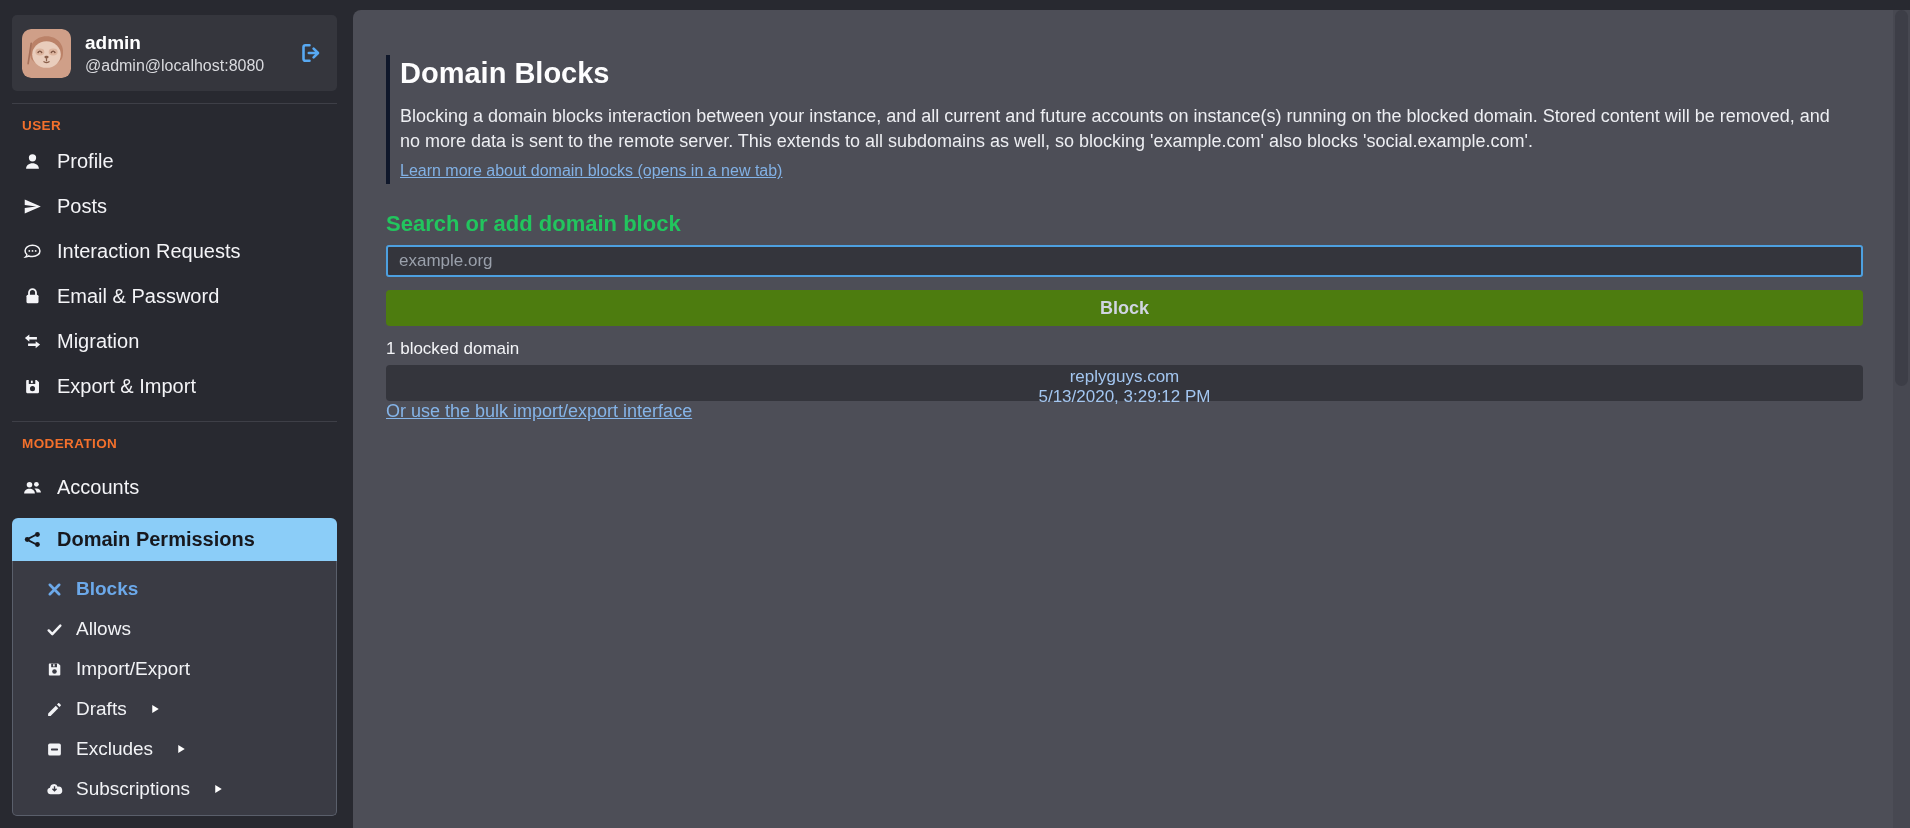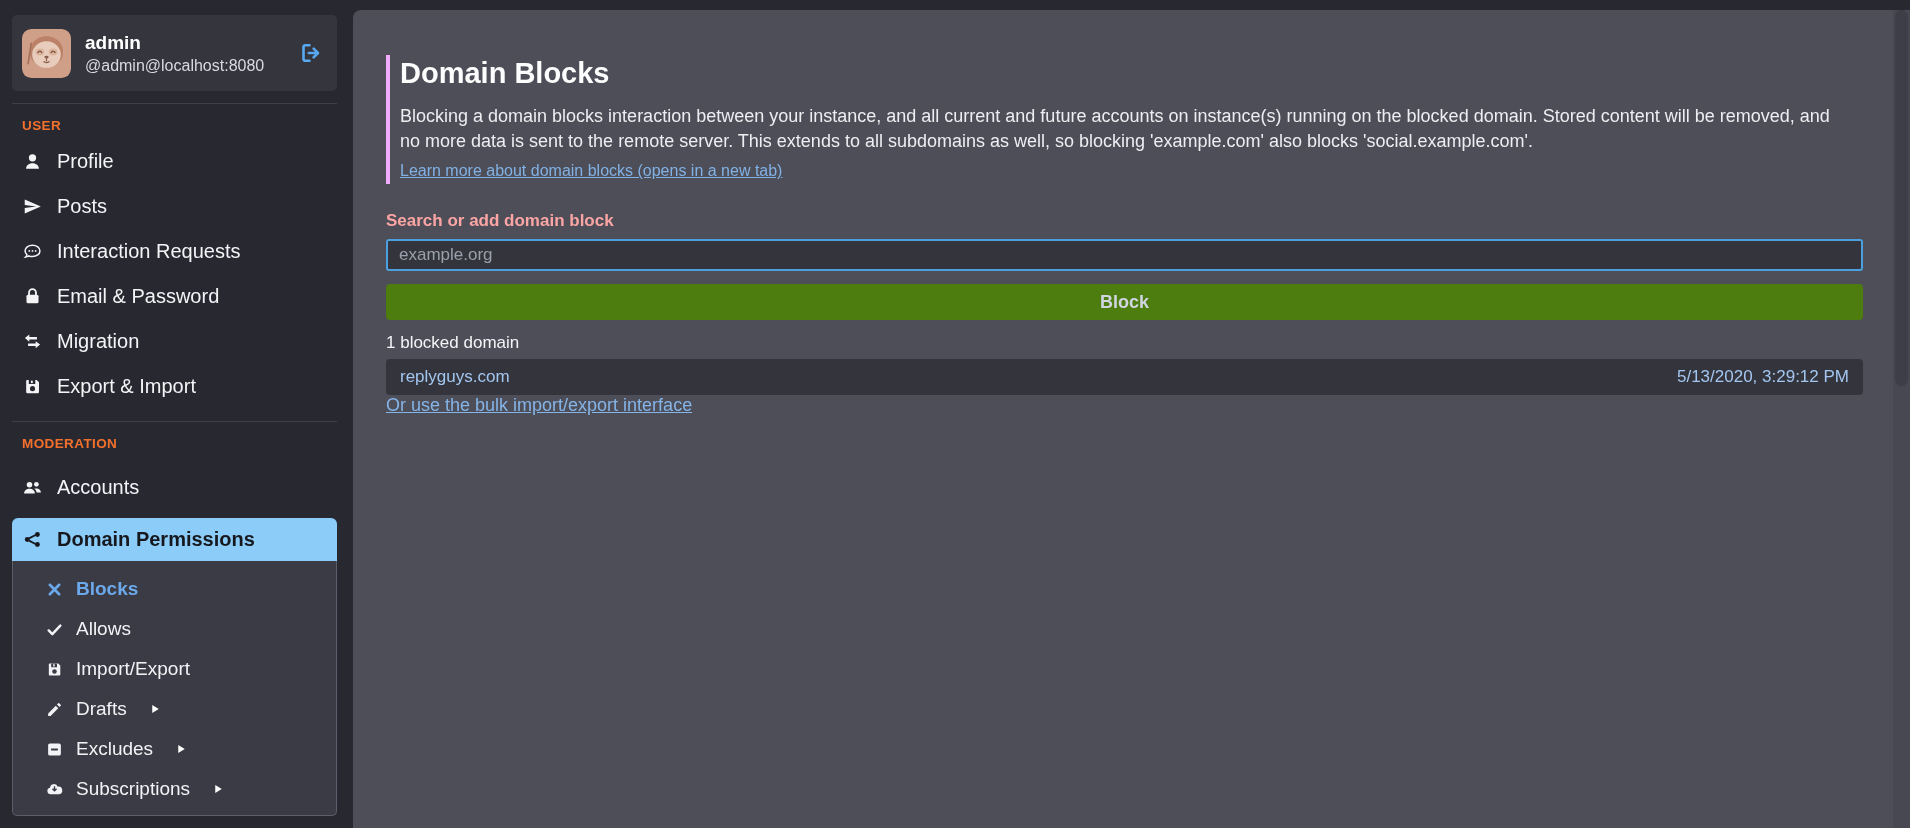--- a/index.html
+++ b/index.html
@@ -74,48 +74,48 @@
   }
   .scrollbar-track {
     position: absolute; top: 0; right: 0; width: 17px; height: 100%;
     background: #474851; border-top-left-radius: 0;
   }
   .scrollbar-thumb {
     position: absolute; top: 0; right: 2px; width: 13px; height: 46%;
     background: #3d3e47; border-radius: 7px;
   }
   .intro-block {
-    border-left: 4px solid #f0abfc;
+    border-left: 4px solid #0f172a;
     padding: 2px 0 4px 10px;
     margin-right: 17px;
   }
   .page-title { font-size: 29px; font-weight: 700; color: #fdfdfe; margin-bottom: 14px; }
   .page-desc { font-size: 18px; line-height: 1.37; color: #edeef2; max-width: 1462px; }
   .learn-link { display: inline-block; margin-top: 9px; font-size: 16px; color: #82b1e5; text-decoration: underline; cursor: pointer; }
 
-  .field-label { margin-top: 27px; font-size: 17px; font-weight: 700; color: #fca5a5; }
+  .field-label { margin-top: 27px; font-size: 22px; font-weight: 700; color: #22c55e; }
   .search-input {
     display: block; width: 100%; height: 32px; margin-top: 8px;
     background: #34353c; border: 2px solid #4da0e0; border-radius: 3px;
     color: #e8e9ee; font-size: 17px; padding: 0 11px;
     font-family: "Liberation Sans", "DejaVu Sans", sans-serif;
     outline: none;
   }
   .search-input::placeholder { color: #9aa0ab; }
   .block-btn {
     display: block; width: 100%; height: 36px; margin-top: 13px;
     background: #4d7c0f; border: none; border-radius: 4px;
     color: #d0d5e1; font-size: 18px; font-weight: 700; cursor: pointer;
     font-family: "Liberation Sans", "DejaVu Sans", sans-serif;
   }
   .count-line { margin-top: 13px; font-size: 17px; color: #f3f4f7; }
   .domain-row {
     margin-top: 6px; height: 36px; background: #34353c; border-radius: 4px;
     display: flex; align-items: center; justify-content: space-between;
-    padding: 16px 14px; cursor: pointer;
+    padding: 2px 14px; cursor: pointer; flex-direction: column;
   }
   .domain-name { font-size: 17px; color: #a3c6f0; }
   .domain-date { font-size: 17px; color: #a3c6f0; }
   .bulk-link {
     display: inline-block; font-size: 18px;
     color: #85b4e8; text-decoration: underline; cursor: pointer;
   }
 </style>
 </head>
 <body>

